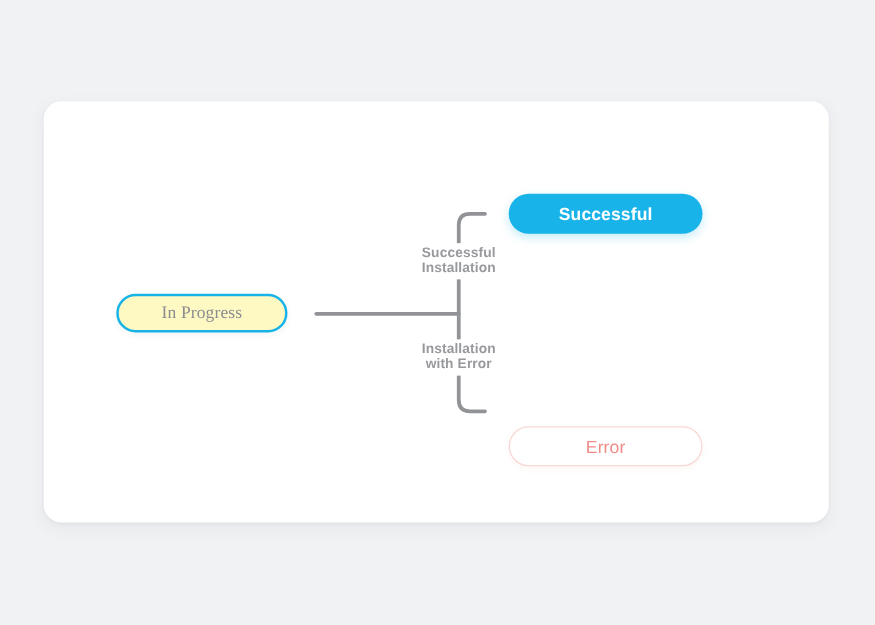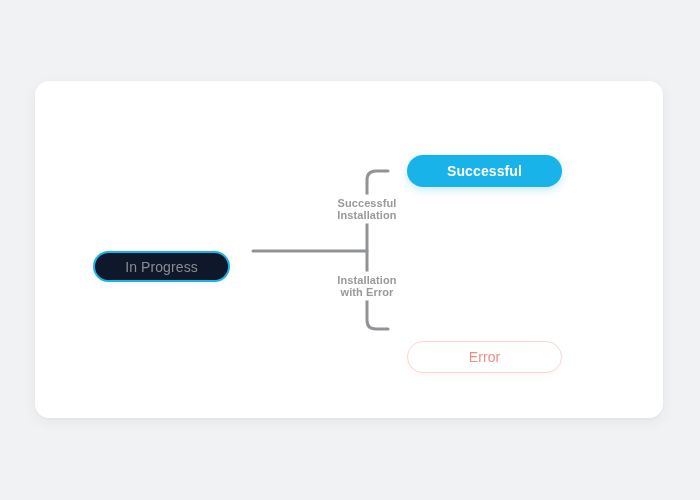--- a/index.html
+++ b/index.html
@@ -44,28 +44,29 @@
     align-items: center;
     justify-content: center;
     border-radius: 17px;
     font-size: 14px;
     letter-spacing: 0.1px;
     box-sizing: border-box;
     cursor: pointer;
   }
   .node-in-progress {
     left: 58px;
-    top: 170px;
+    top: 154px;
     width: 137px;
     height: 31px;
-    background: #0f172a;
+    background: #fef9c3;
     border: 2px solid #18b3e9;
     color: #8b8c90;
     font-weight: 500;
     box-shadow: 0 2px 6px rgba(40, 50, 70, 0.05);
+    font-family: Liberation Serif, serif;
   }
   .node-installed {
     left: 372px;
     top: 74px;
     width: 155px;
     height: 32px;
     background: #18b3e9;
     color: #ffffff;
     font-weight: 700;
     box-shadow: 0 3px 8px rgba(24, 179, 233, 0.25);

